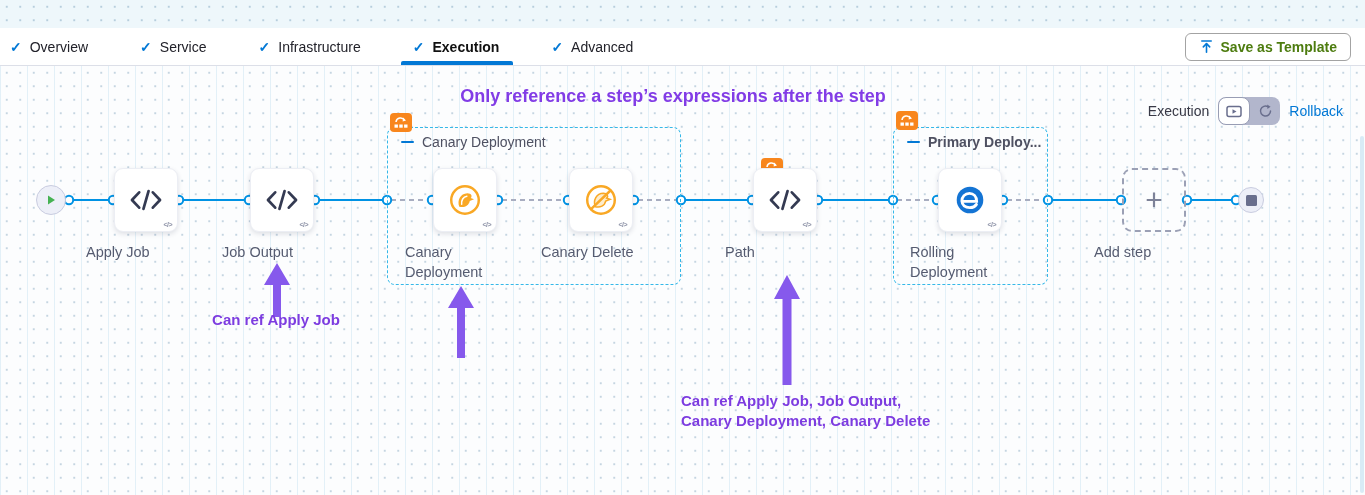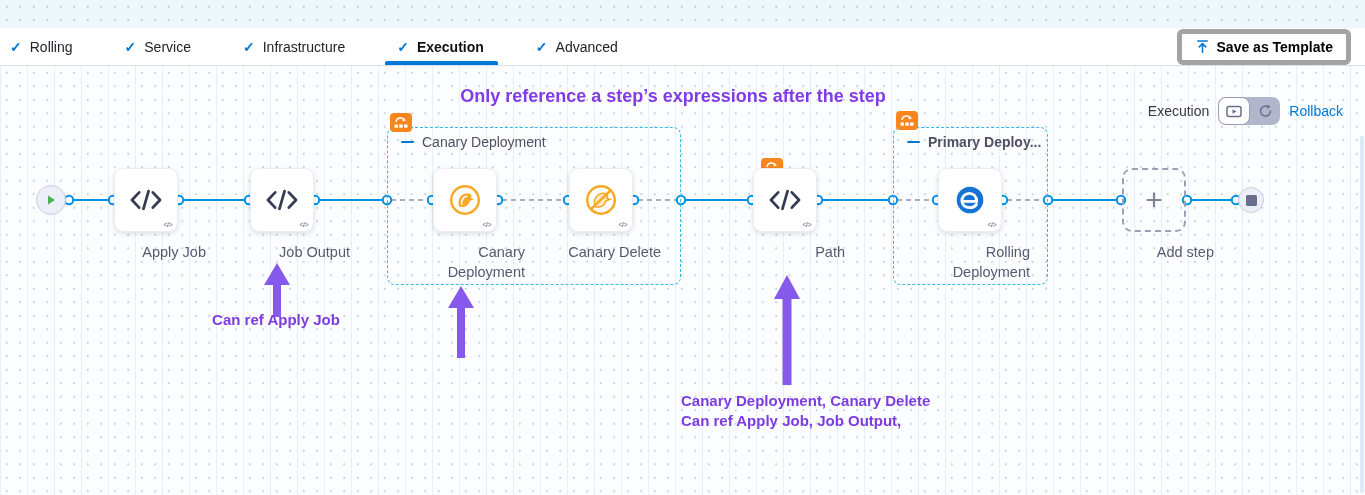--- a/index.html
+++ b/index.html
@@ -25,21 +25,21 @@
   }
   .tabs { display:flex; align-items:center; gap:52px; height:100%; }
   .tab { position:relative; display:flex; align-items:center; gap:8px;
     height:100%; font-size:14px; color:#22222a; cursor:pointer; white-space:nowrap; }
   .tab .chk { color:#0278d5; font-size:14px; font-weight:bold; }
   .tab.active { font-weight:bold; color:#111; }
   .tab.active::after { content:""; position:absolute; left:-12px; right:-14px;
     bottom:0; height:4px; background:#0278d5; border-radius:2px 2px 0 0; }
 
   .save-btn { display:flex; align-items:center; gap:7px;
-    border:5px solid #a3a3a3; background:#fff; color:#000000;
+    border:1px solid #a3a3a3; background:#fff; color:#4d7c0f;
     font-family:inherit; font-size:14px; font-weight:bold;
     padding:5px 13px; border-radius:6px; cursor:pointer; }
 
   
   .canvas {
     position:absolute; left:0; top:66px; width:1365px; height:429px;
     background-color:#fcfdfe;
     background-image:
       linear-gradient(to right, rgba(170,210,235,.30) 1px, transparent 1px),
       radial-gradient(circle, #c5d5e1 1px, transparent 1.25px);
@@ -76,21 +76,21 @@
     border-radius:4px; display:flex; align-items:center; justify-content:center; }
 
   
   .card { position:absolute; top:102px; width:64px; height:64px;
     background:#fff; border:1px solid #eceef4; border-radius:9px;
     box-shadow:0 2px 5px rgba(40,50,80,.14);
     display:flex; align-items:center; justify-content:center; cursor:pointer; }
   .corner-glyph { position:absolute; right:5px; bottom:3px; font-size:7px;
     letter-spacing:-0.5px; color:#8f94a8; font-weight:bold; }
 
-  .node-label { position:absolute; top:176px; width:120px; text-align:right;
+  .node-label { position:absolute; top:176px; width:120px; text-align:left;
     font-size:14.5px; color:#555b70; line-height:20px; }
 
   
   .circle-node { position:absolute; border-radius:50%; background:#edeff8;
     border:1px solid #c9cce0; display:flex; align-items:center; justify-content:center;
     cursor:pointer; }
   .start-node { left:36px; top:119px; width:30px; height:30px; }
   .end-node { left:1238px; top:121px; width:26px; height:26px; }
   .stop-square { width:11px; height:11px; background:#696e8d; border-radius:1.5px; }
 
@@ -110,21 +110,21 @@
 <body>
 
 <div class="screen">
 
   <div class="top-strip"></div>
 
   <div class="tabbar">
     <div class="tabs">
       <div class="tab">
         <span class="chk">✓</span>
-        <span>Rolling</span>
+        <span>Overview</span>
       </div>
       <div class="tab">
         <span class="chk">✓</span>
         <span>Service</span>
       </div>
       <div class="tab">
         <span class="chk">✓</span>
         <span>Infrastructure</span>
       </div>
       <div class="tab active">
@@ -268,21 +268,21 @@
     <div class="node-label" style="left:86px;">Apply Job</div>
 
     <div class="card" style="left:250px;">
       <svg width="34" height="34" viewBox="0 0 40 40" fill="none" stroke="#343a52" stroke-width="3.2" stroke-linecap="round" stroke-linejoin="round">
         <path d="M12 11 L3.5 20 L12 29"></path>
           <path d="M28 11 L36.5 20 L28 29"></path>
           <path d="M23 9.5 L17 30.5"></path>
       </svg>
       <span class="corner-glyph">&lt;/&gt;</span>
     </div>
-    <div class="node-label" style="left:230px;">Job Output</div>
+    <div class="node-label" style="left:222px;">Job Output</div>
 
     <div class="card" style="left:433px;">
       <svg width="38" height="38" viewBox="0 0 40 40" fill="none">
         <circle cx="20" cy="20" r="14.5" stroke="#f9a825" stroke-width="2.6"></circle>
         <path d="M14 27 C 11.5 20.5, 15 13, 22.5 12.8 C 26.8 12.8, 28 16, 26 18 L 29.5 19.2 L 25 21 C 24 26.2, 19 28.4, 14 27 Z" fill="#f9a825"></path>
         <path d="M16.5 24.5 C 16 20.5, 18 16.5, 22 16" stroke="#fff" stroke-width="1.6" stroke-linecap="round"></path>
       </svg>
       <span class="corner-glyph">&lt;/&gt;</span>
     </div>
     <div class="node-label" style="left:405px;">Canary Deployment</div>
@@ -331,20 +331,20 @@
     <div class="ann-text centered" style="left:276px; top:245px;">Can ref Apply Job</div>
 
     <svg class="ann-arrow" style="left:448px; top:220px;" width="26" height="72" viewBox="0 0 26 72">
       <polygon points="13,0 26,22 17,22 17,72 9,72 9,22 0,22" fill="#8659ec"></polygon>
     </svg>
 
     <svg class="ann-arrow" style="left:774px; top:209px;" width="26" height="110" viewBox="0 0 26 110">
       <polygon points="13,0 26,24 17.5,24 17.5,110 8.5,110 8.5,24 0,24" fill="#8659ec"></polygon>
     </svg>
     <div class="ann-text ann-multiline" style="left:681px; top:325px;">
+      <div>Can ref Apply Job, Job Output,</div>
       <div>Canary Deployment, Canary Delete</div>
-      <div>Can ref Apply Job, Job Output,</div>
     </div>
 
     <div class="scrollbar-right"></div>
   </div>
 
 </div>
 
 </body></html>

